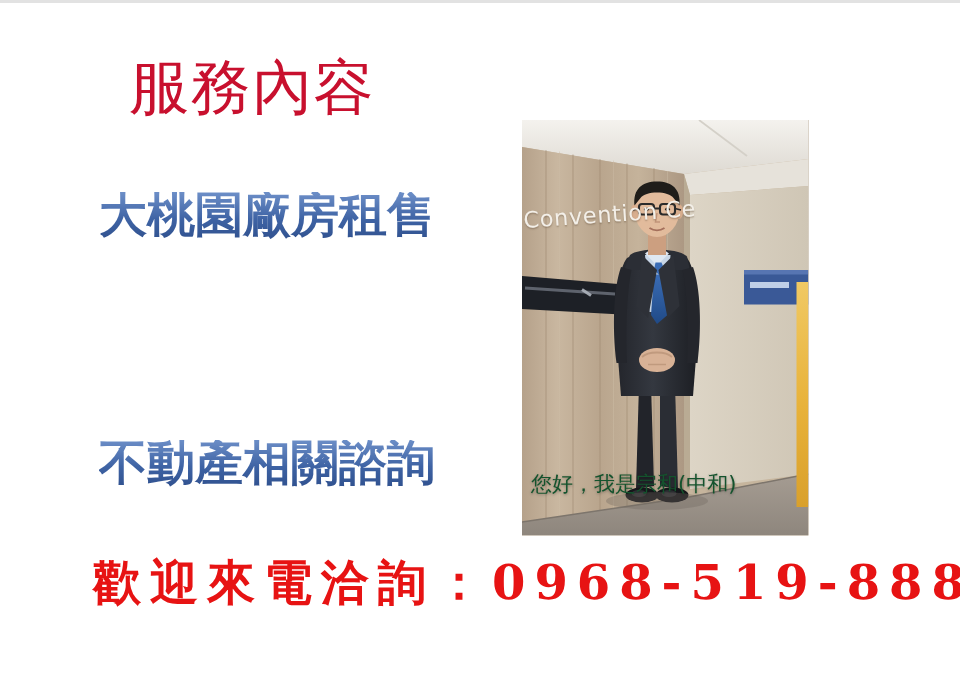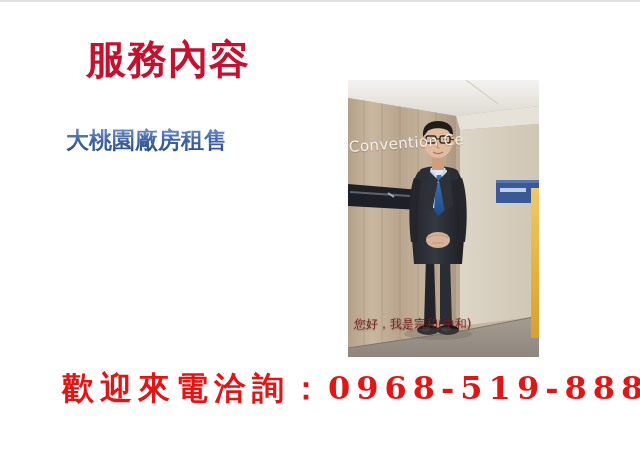--- a/index.html
+++ b/index.html
@@ -29,30 +29,30 @@
     background: #e2e2e2;
   }
 
   
   .title {
     position: absolute;
     left: 86px;
     top: 36px;
     font-family: "DejaVu Serif", "Liberation Serif", serif;
     font-size: 40px;
-    font-weight: 700;
+    font-weight: 400;
     color: #c8102e;
     letter-spacing: 1px;
     white-space: nowrap;
     line-height: 1.15;
   }
   .bullet {
     position: absolute;
-    font-family: Liberation Sans, sans-serif;
-    font-size: 23px;
+    font-family: Liberation Mono, monospace;
+    font-size: 32px;
     font-weight: 700;
     white-space: nowrap;
     line-height: 1.1;
     color: #4067a8;
     background: linear-gradient(180deg, #6d8fc8 0%, #3e63a4 52%, #2d4d8a 100%);
     -webkit-background-clip: text;
     background-clip: text;
     -webkit-text-fill-color: transparent;
   }
   .bullet-1 { left: 66px; top: 128px; }
@@ -82,23 +82,23 @@
     overflow: hidden;
     background: #b7a998;
   }
   .photo svg { display: block; }
   .photo-caption {
     position: absolute;
     left: 6px;
     bottom: 26px;
     width: 185px;
     font-family: "DejaVu Sans", "Liberation Sans", sans-serif;
-    font-size: 12px;
+    font-size: 14px;
     font-weight: 400;
-    color: #7f1d1d;
+    color: #14532d;
     white-space: nowrap;
     line-height: 1.1;
     text-shadow: 0 1px 2px rgba(0,0,0,0.35);
   }
   .photo-sign-text {
     position: absolute;
     left: 1px;
     top: 58px;
     font-family: "DejaVu Sans", "Liberation Sans", sans-serif;
     font-size: 15px;
@@ -116,20 +116,21 @@
 
 <div id="slide">
 
   <div class="top-rule"></div>
 
   <div class="title">服務內容</div>
 
   <div class="bullet bullet-1">大桃園廠房租售</div>
 
 
+  <div class="bullet bullet-3">不動產相關諮詢</div>
 
   <div class="phone-line">歡迎來電洽詢：0968-519-888</div>
 
   <div class="photo">
     <svg width="191" height="277" viewBox="0 0 191 277">
       <defs>
         <linearGradient id="ceil" x1="0" y1="0" x2="0" y2="1">
           <stop offset="0%" stop-color="#f4f2ee"></stop>
           <stop offset="100%" stop-color="#dedad3"></stop>
         </linearGradient>

